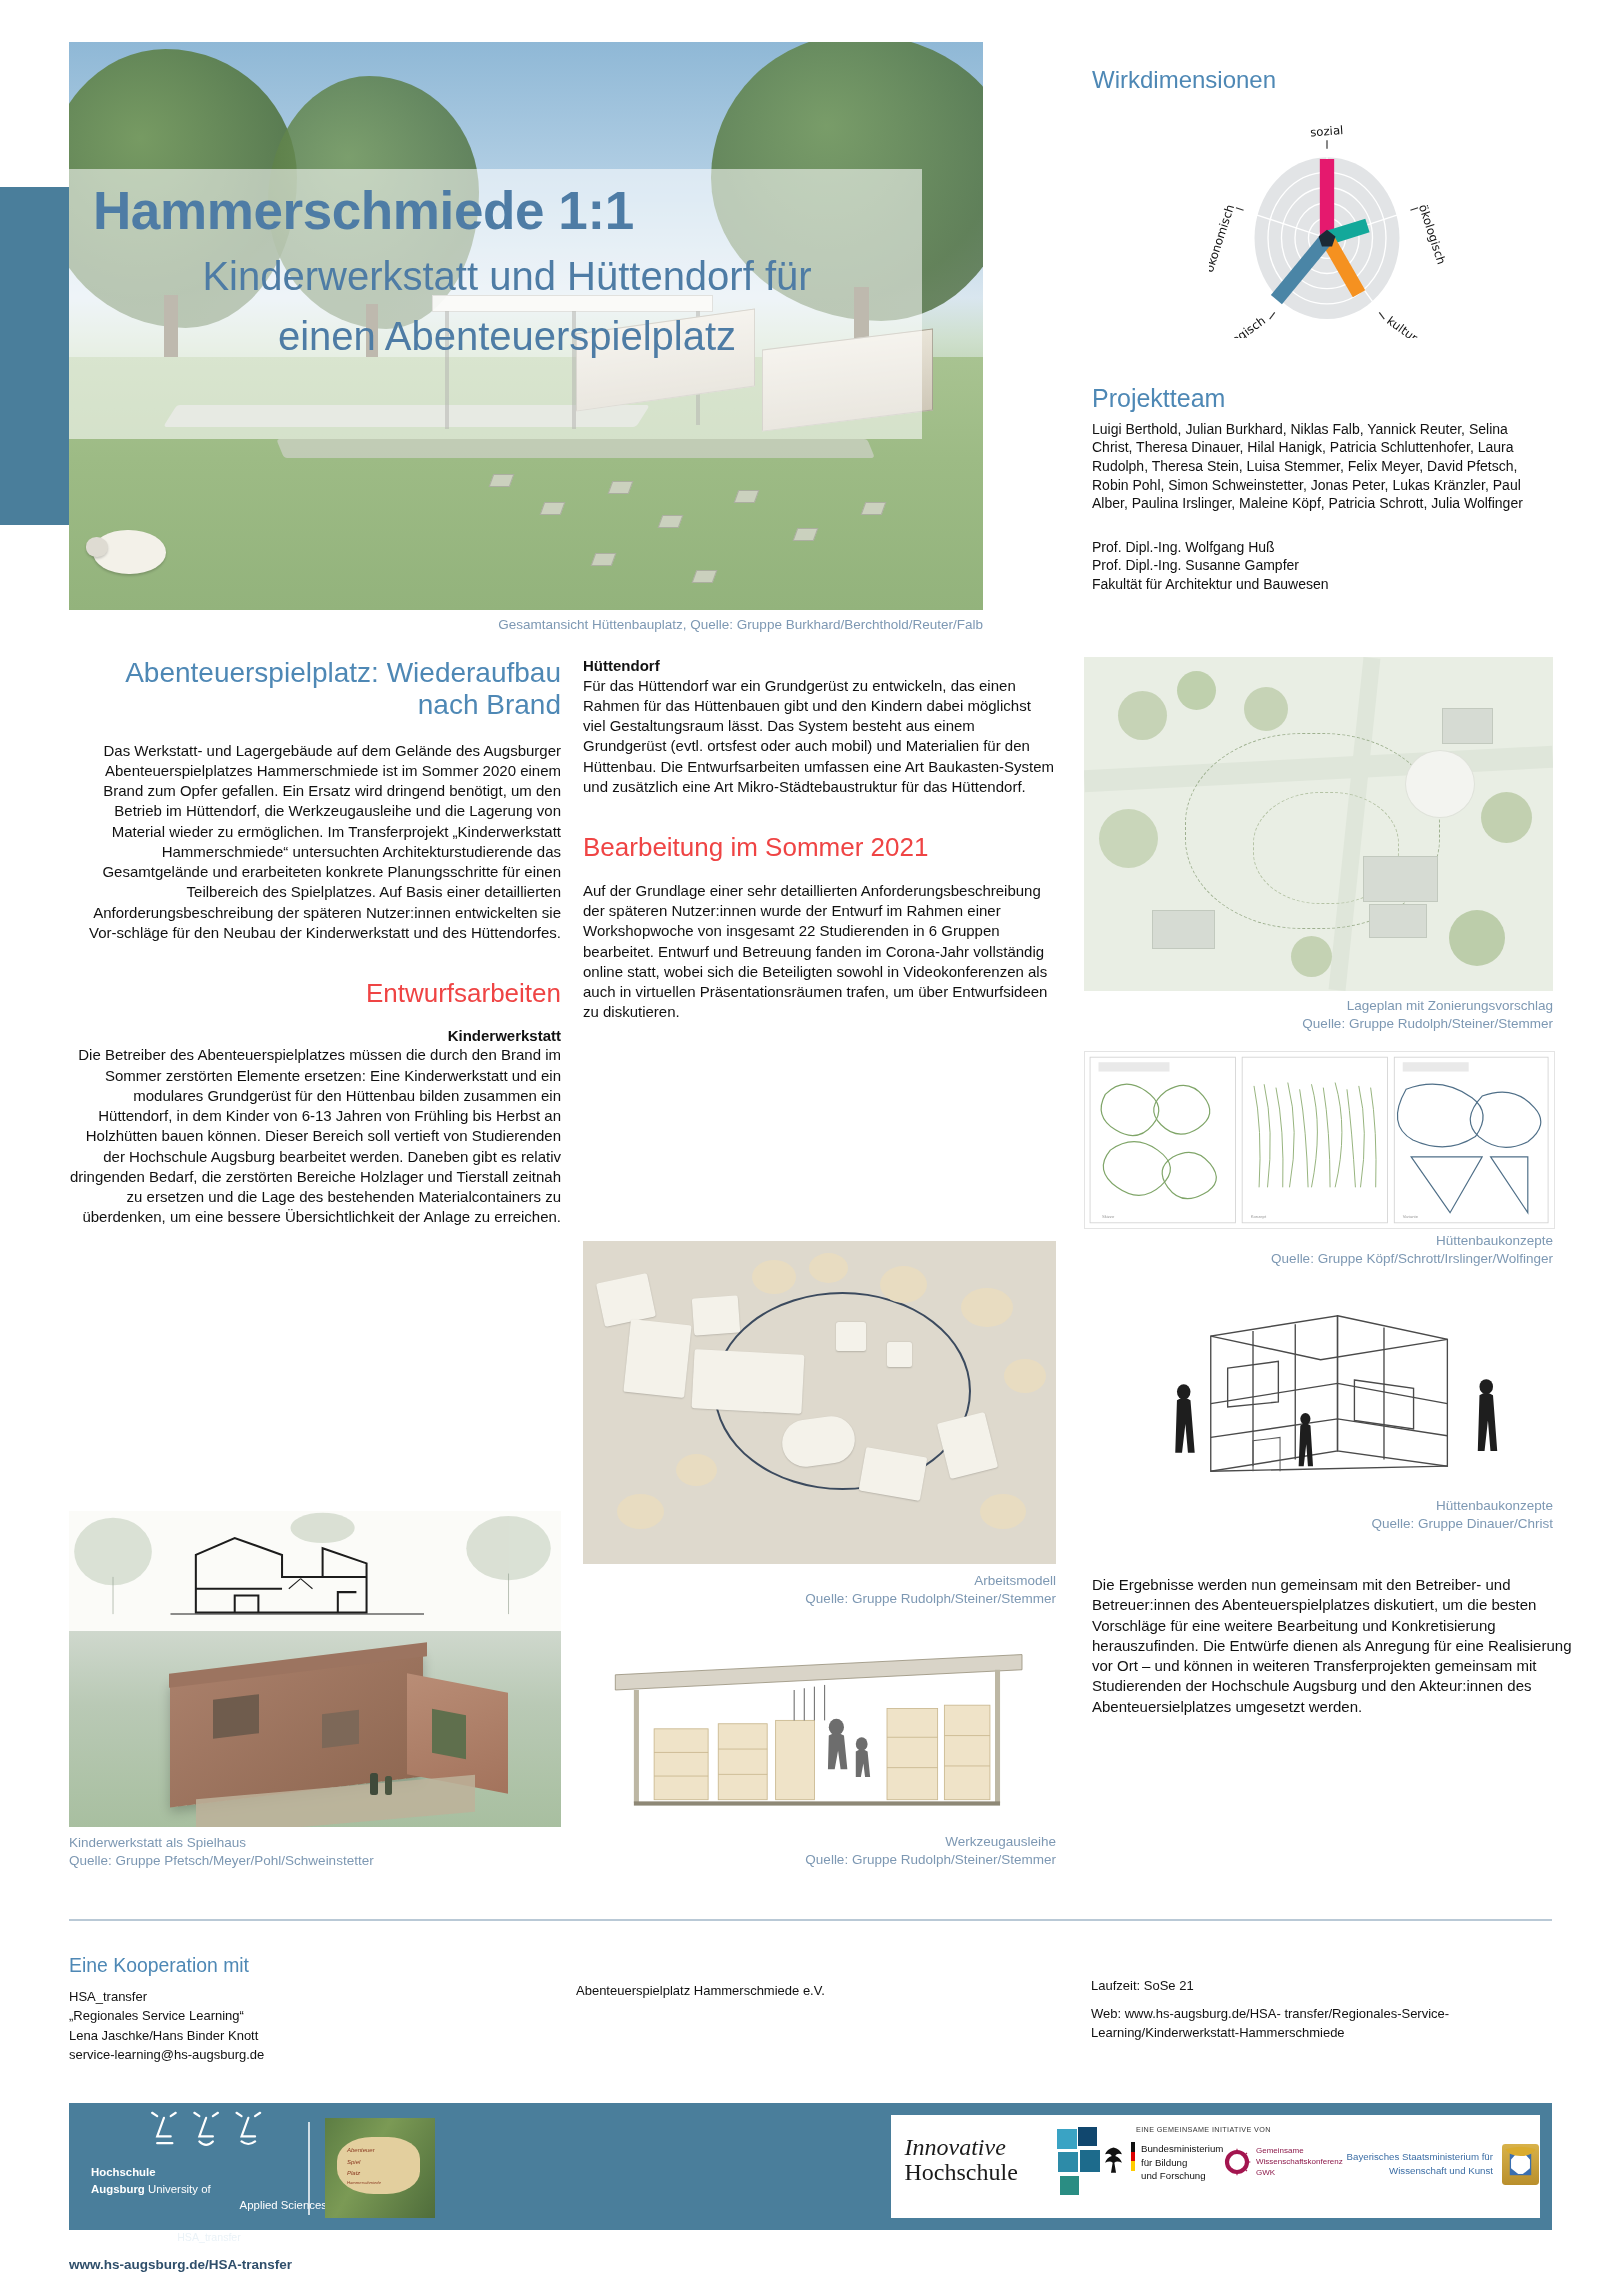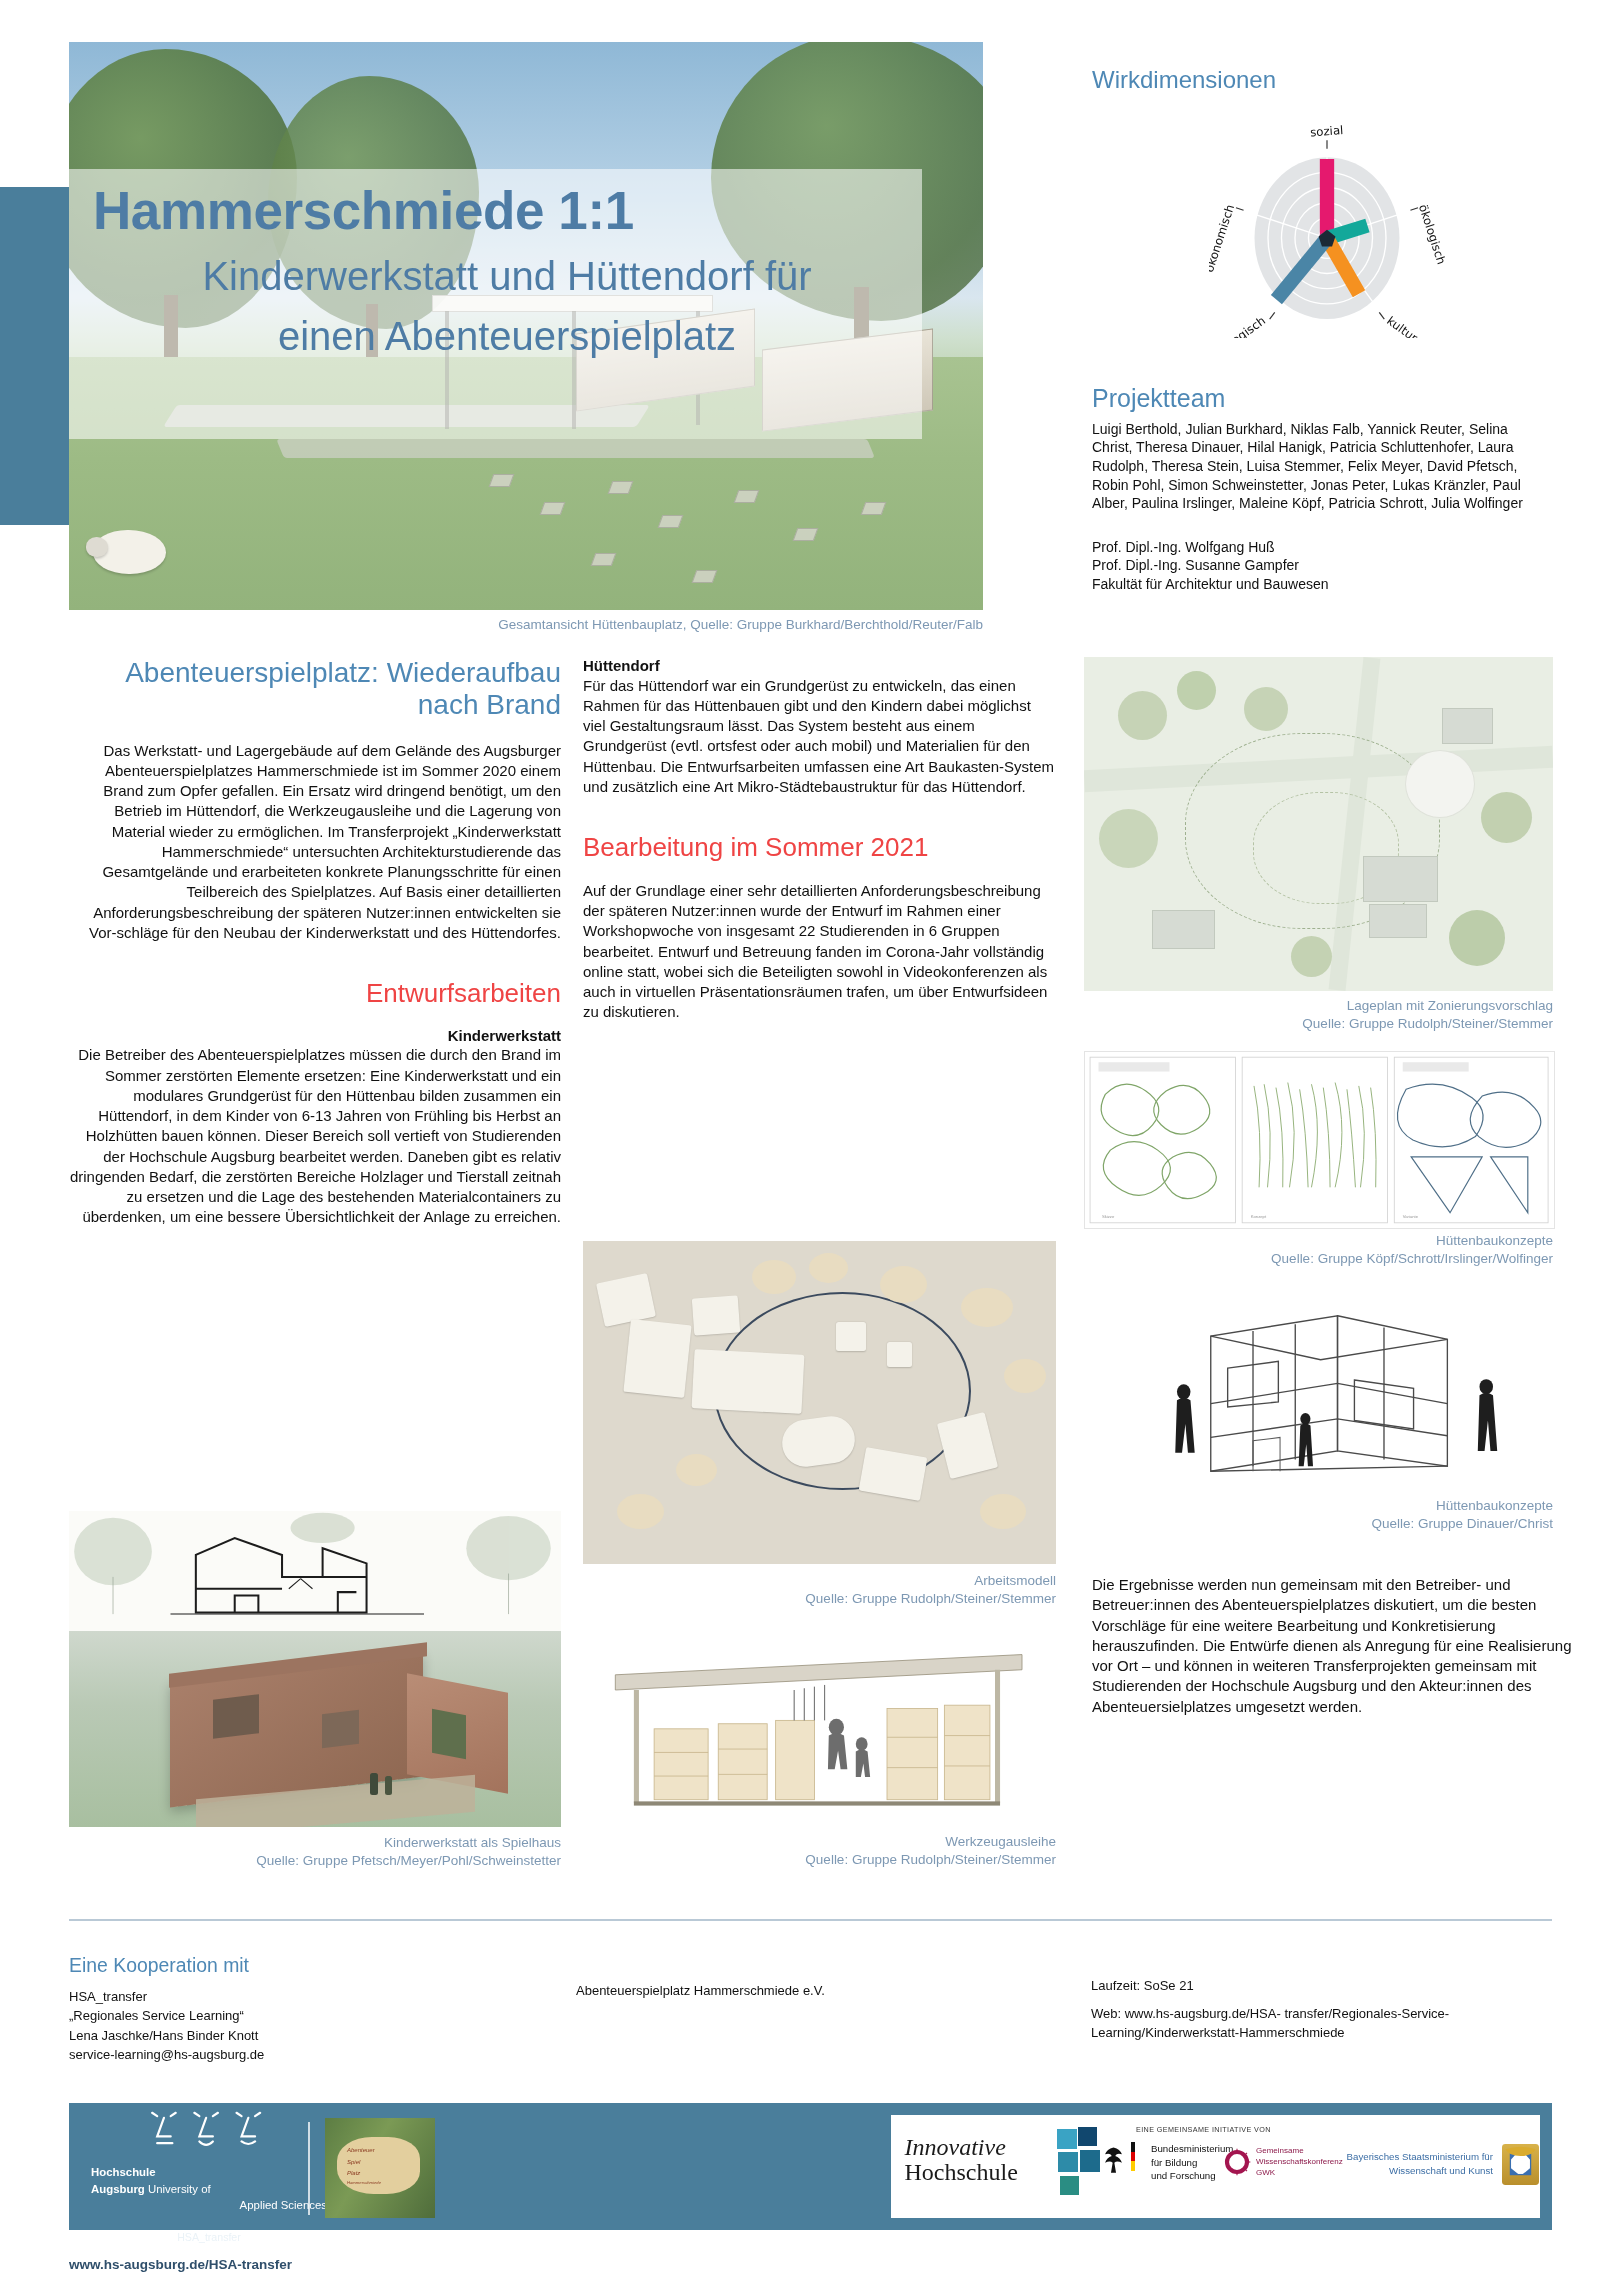--- a/index.html
+++ b/index.html
@@ -27,21 +27,21 @@
   .hero-deck{position:absolute;background:linear-gradient(to bottom,#e9e4d8,#cfc8b8);border:0.8px solid rgba(120,115,100,.5);}
   .hero-roof{position:absolute;background:rgba(245,245,240,.92);border:0.8px solid rgba(150,150,140,.6);}
   .hero-post{position:absolute;width:4.2px;background:rgba(90,90,80,.55);}
   .hero-marker{position:absolute;width:18.6px;height:11px;background:rgba(215,215,205,.8);border:0.8px solid rgba(140,140,130,.5);transform:skewX(-20deg);}
   .hero-sheep{position:absolute;background:#f3f1e9;border-radius:48% 52% 50% 50%;box-shadow:0 1.7px 2.5px rgba(0,0,0,.18);}
   .hero-scrim{position:absolute;left:0;top:127px;width:853px;height:270px;background:rgba(255,255,255,.56);}
   .hero-title{position:absolute;left:24px;top:142px;width:828px;}
   .hero-title h1{margin:0;font-size:53px;line-height:1.03;font-weight:bold;color:#4e7ca5;letter-spacing:-0.4px;}
   .hero-title h2{margin:14px 0 0 0;font-size:40px;line-height:1.17;font-weight:normal;color:#4e7ca5;text-align:center;}
   .cap{color:#7d98b3;font-size:13.5px;line-height:1.32;text-align:right;}
-  .cap.center{text-align:right;}
+  .cap.center{text-align:left;}
   .hero-cap{position:absolute;left:69px;top:616px;width:914px;}
   .wirk-title{position:absolute;left:1092px;top:66px;font-size:24px;color:#4e88b5;}
   .radar-wrap{position:absolute;left:1209px;top:118px;width:236px;height:220px;}
   .team{position:absolute;left:1092px;top:384px;width:460px;}
   .team h3{margin:0 0 6.8px 0;font-size:25px;color:#4e88b5;font-weight:normal;}
   .team p{margin:0;font-size:14px;line-height:1.33;color:#111;}
   .team .profs{margin-top:25px;}
 
   
   .col{position:absolute;}
@@ -523,21 +523,21 @@
     <div class="inno-sq" style="left:169px;top:61px;width:18.6px;height:18.6px;background:#2a8d83;"></div>
 
     <div class="eine">EINE GEMEINSAME INITIATIVE VON</div>
 
     <div class="bmbf">
       <svg width="27" height="34" viewBox="0 0 32 40">
         <path d="M16 4 q-8 2 -10 8 q6 -2 8 2 q-6 2 -8 8 q6 -3 9 0 l-2 12 6 0 -2 -12 q3 -3 9 0 q-2 -6 -8 -8 q2 -4 8 -2 q-2 -6 -10 -8z" fill="#111"></path>
       </svg>
     </div>
     <div class="flag" style="left:240px;top:27px;background:linear-gradient(#111 0 33%,#d00 33% 66%,#fc0 66% 100%);"></div>
-    <div class="bmbf-txt" style="left:260px;">
+    <div class="bmbf-txt" style="left:250px;">
       <div>Bundesministerium</div>
       <div>für Bildung</div>
       <div>und Forschung</div>
     </div>
 
     <div class="gwk">
       <svg width="30" height="30" viewBox="0 0 36 36">
         <circle cx="18" cy="18" r="12" fill="none" stroke="#a3154f" stroke-width="5"></circle>
         <g stroke="#a3154f" stroke-width="1.3">
           <line x1="18" y1="2" x2="18" y2="6"></line>

